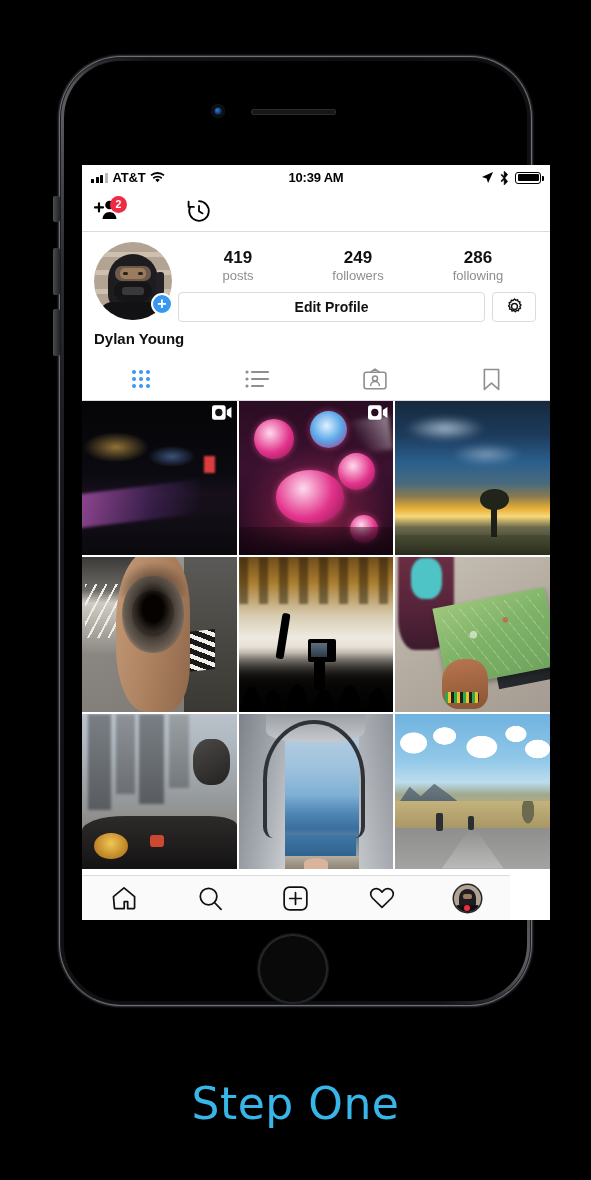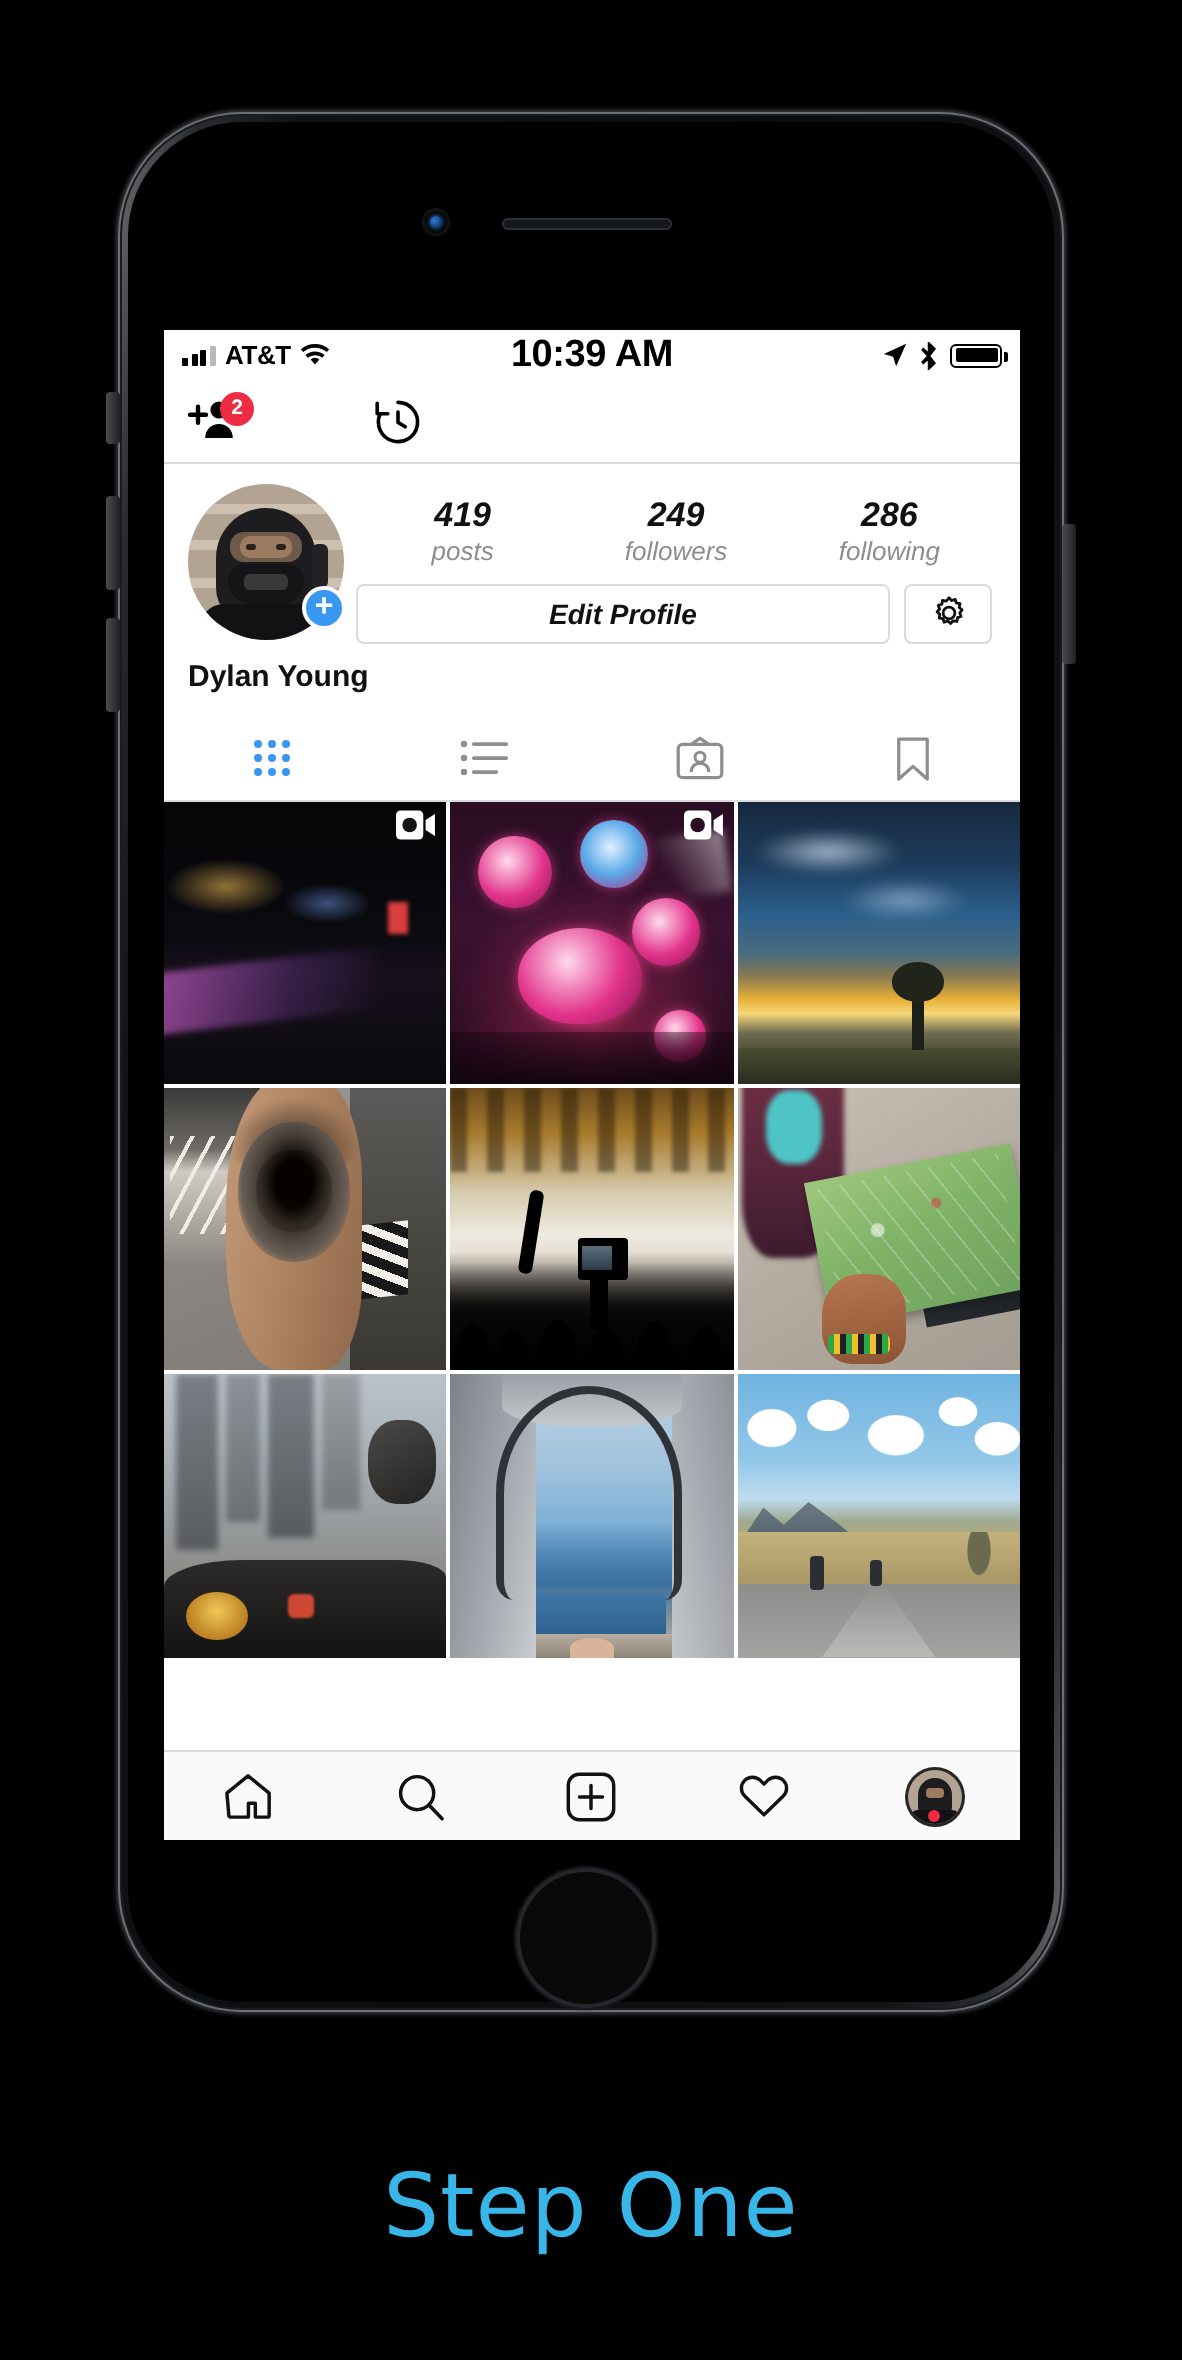--- a/index.html
+++ b/index.html
@@ -53,32 +53,32 @@
   }
   #home-button {
     position:absolute; left:258px; top:934px; width:70px; height:70px;
     border-radius:50%; background:#09090a;
     box-shadow: inset 0 0 0 2px #25262a, 0 0 1px 1px #18191c;
     z-index:5;
   }
 
   
   #screen {
-    position:absolute; left:82px; top:165px; width:428px; height:755px;
+    position:absolute; left:82px; top:165px; width:468px; height:755px;
     background:#fff; overflow:hidden; z-index:4;
   }
 
   
   #statusbar {
     height:25px; display:flex; align-items:center;
     padding:0 9px; font-size:13px; font-weight:bold; color:#000;
     background:#fff; letter-spacing:-0.2px;
   }
   #sb-left { display:flex; align-items:center; gap:5px; flex:1; }
-  #sb-center { font-size:19px; font-weight:bold; }
+  #sb-center { font-size:13px; font-weight:bold; }
   #sb-right { display:flex; align-items:center; justify-content:flex-end; gap:6px; flex:1; }
   .sig-bars { display:flex; align-items:flex-end; gap:1.5px; height:10px; }
   .sig-bars span { width:3px; background:#000; border-radius:0.5px; display:block; }
   .sig-bars span:nth-child(1){height:4px;} .sig-bars span:nth-child(2){height:6px;}
   .sig-bars span:nth-child(3){height:8px;} .sig-bars span:nth-child(4){height:10px;background:#b9b9b9;}
   .battery { width:26px; height:12px; border:1.5px solid #000; border-radius:3px; position:relative; padding:1.5px; }
   .battery i { display:block; height:100%; width:100%; background:#000; border-radius:1px; }
   .battery::after { content:""; position:absolute; right:-3.5px; top:3.5px; width:2px; height:5px;
     background:#000; border-radius:0 1px 1px 0; }
 
@@ -124,21 +124,21 @@
     background:#151416; border-radius:10px 10px 14px 14px; }
   #avatar .vent { position:absolute; left:28px; top:45px; width:22px; height:8px;
     background:#3b383c; border-radius:3px; }
   #avatar .body { position:absolute; left:6px; top:60px; width:66px; height:26px; background:#121113; border-radius:12px 12px 0 0; }
   #avatar .strap { position:absolute; right:8px; top:30px; width:8px; height:22px; background:#232126; border-radius:3px; }
   #plus-badge {
     position:absolute; right:-1px; bottom:5px; width:22px; height:22px; border-radius:50%;
     background:#3897f0; border:2.5px solid #fff; color:#fff;
     display:flex; align-items:center; justify-content:center; font-size:16px; font-weight:bold; line-height:1;
   }
-  #head-right { flex:1; padding-left:6px;font-style:italic; }
+  #head-right { flex:1; padding-left:6px; }
   #stats { display:flex; padding:6px 0 0 0; }
   .stat { flex:1; text-align:center; }
   .stat .num { font-size:17px; font-weight:bold; color:#111; line-height:1.15; }
   .stat .lbl { font-size:13px; color:#8e8e8e; }
   #head-actions { display:flex; gap:7px; margin-top:9px; padding-right:2px;justify-content:space-between; }
   #edit-profile {
     flex:1; height:30px; border:1px solid #dbdbdb; border-radius:4px; background:#fff;
     display:flex; align-items:center; justify-content:center;
     font-size:14px; font-weight:bold; color:#111;
   }

